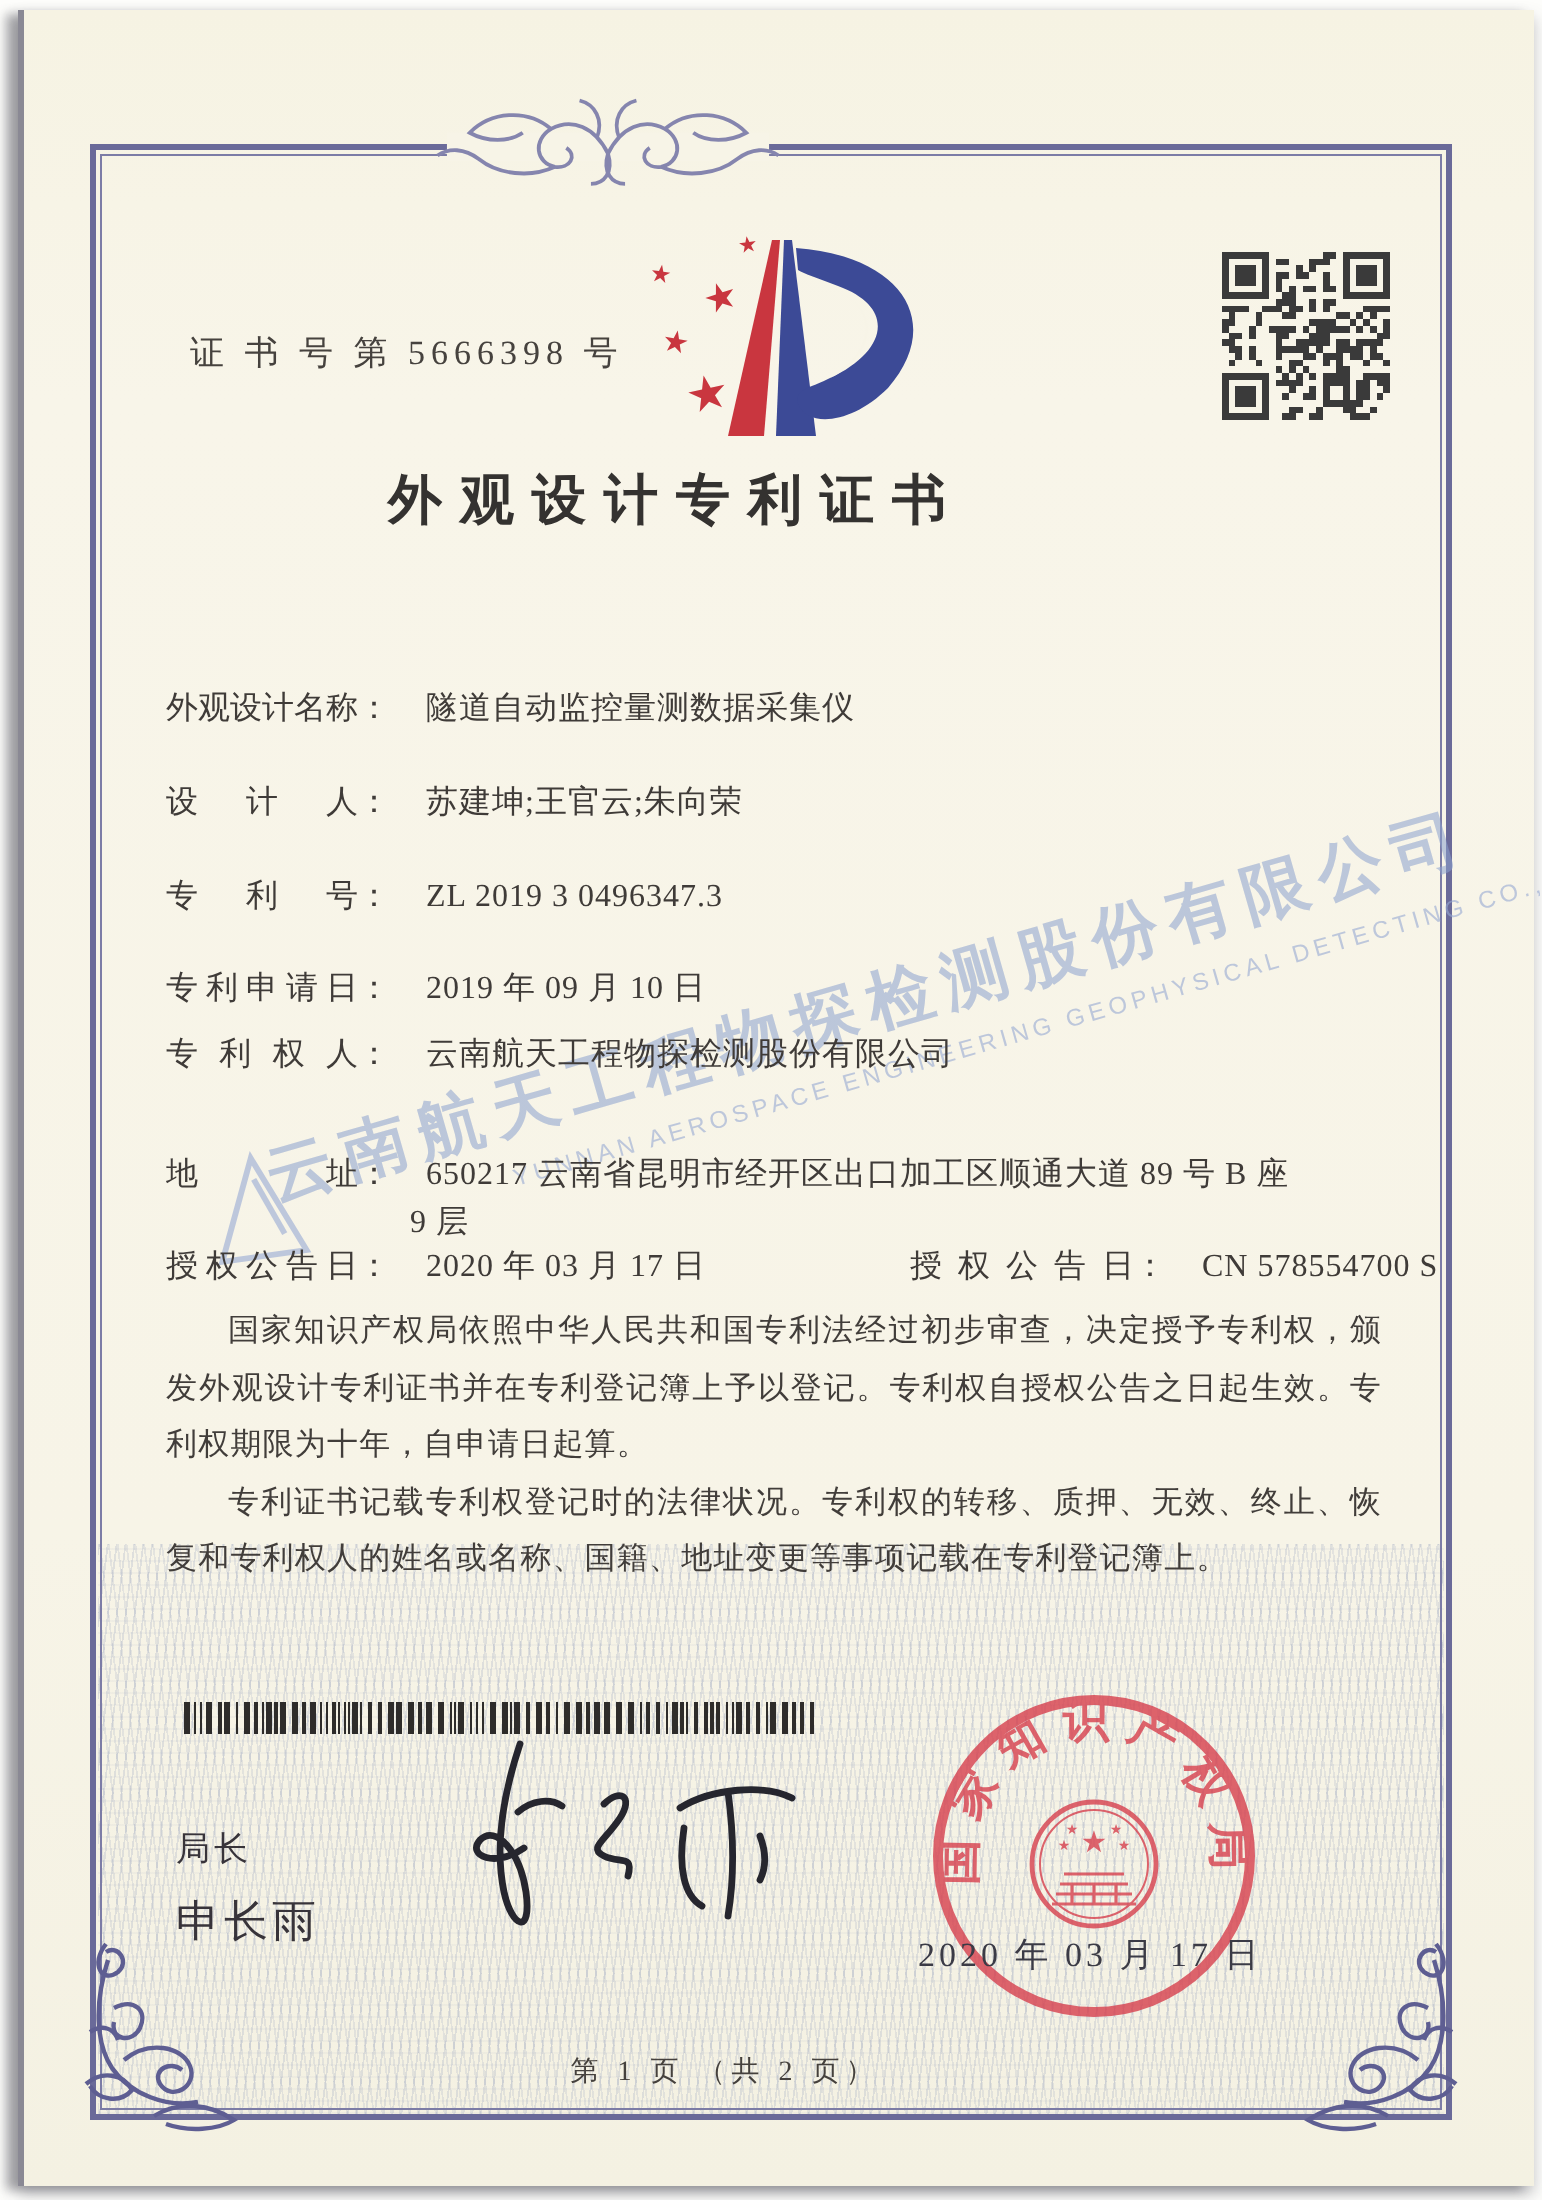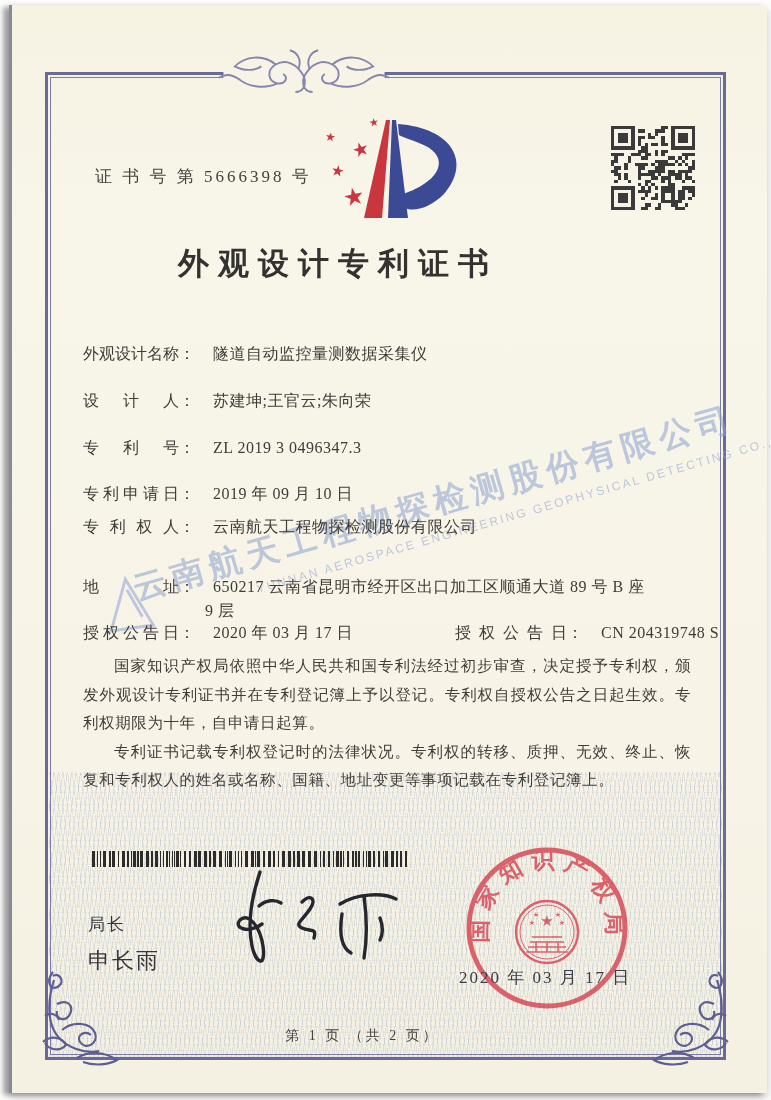--- a/index.html
+++ b/index.html
@@ -16,22 +16,22 @@
   
   .texture{position:absolute;left:49px;top:772px;width:673px;height:285px;
     background-image:
       repeating-linear-gradient(97deg,rgba(125,140,180,.20) 0 .9px,transparent .9px 4.4px),
       repeating-linear-gradient(83deg,rgba(125,140,180,.16) 0 .9px,transparent .9px 4.4px),
       repeating-linear-gradient(0deg,rgba(140,150,185,.07) 0 1px,transparent 1px 6px);}
   .cert-no{position:absolute;left:95px;top:120px;font-size:17px;letter-spacing:3px;color:#46423e;margin-top:45px;}
   .logo{position:absolute;left:302px;top:110px;width:180px;height:118px;}
   .star{position:absolute;color:#c9363f;line-height:1;font-family:"DejaVu Sans",sans-serif;}
   .qr{position:absolute;left:611px;top:126px;width:84px;height:84px;}
-  .title{position:absolute;left:0;top:243px;width:676px;text-align:center;
-    font-size:31px;font-weight:bold;letter-spacing:9px;color:#343230;}
+  .title{position:absolute;left:0;top:232px;width:676px;text-align:center;
+    font-size:27px;font-weight:bold;letter-spacing:9px;color:#343230;}
   .fields{position:absolute;left:83px;top:336px;width:640px;font-size:16px;}
   .frow{position:absolute;left:0;white-space:nowrap;}
   .flabel{display:inline-block;width:96px;text-align:justify;text-align-last:justify;vertical-align:top;}
   .flabel2{display:inline-block;width:112px;text-align:justify;text-align-last:justify;vertical-align:top;}
   .fcolon{display:inline-block;margin-right:8px;}
   .fvalue{letter-spacing:.5px;padding-left:10px;}
   .addr2{position:absolute;left:122px;top:24px;letter-spacing:.5px;}
   .pair2{position:absolute;left:372px;top:0;white-space:nowrap;}
   .paras{position:absolute;left:83px;top:652px;width:608px;font-size:15.5px;
     line-height:28.5px;letter-spacing:.6px;text-align:justify;color:#413d3a;}
@@ -367,21 +367,21 @@
       <div class="frow" style="top:181px">
         <span class="flabel">专利权人</span><span class="fcolon">：</span><span class="fvalue">云南航天工程物探检测股份有限公司</span>
       </div>
       <div class="frow" style="top:241px">
         <span class="flabel">地址</span><span class="fcolon">：</span><span class="fvalue">650217 云南省昆明市经开区出口加工区顺通大道 89 号 B 座</span>
         <span class="addr2">9 层</span>
       </div>
       <div class="frow" style="top:287px">
         <span class="flabel">授权公告日</span><span class="fcolon">：</span><span class="fvalue">2020 年 03 月 17 日</span>
         <span class="pair2">
-          <span class="flabel2">授权公告日</span><span class="fcolon">：</span><span class="fvalue">CN 204319748 S</span>
+          <span class="flabel2">授权公告日</span><span class="fcolon">：</span><span class="fvalue">CN 578554700 S</span>
         </span>
       </div>
     </div>
 
     <div class="paras">
       <p>国家知识产权局依照中华人民共和国专利法经过初步审查，决定授予专利权，颁发外观设计专利证书并在专利登记簿上予以登记。专利权自授权公告之日起生效。专利权期限为十年，自申请日起算。</p>
       <p>专利证书记载专利权登记时的法律状况。专利权的转移、质押、无效、终止、恢复和专利权人的姓名或名称、国籍、地址变更等事项记载在专利登记簿上。</p>
     </div>
 
     <svg class="barcode" id="barcode-svg" viewBox="0 0 318 16" preserveAspectRatio="none">

